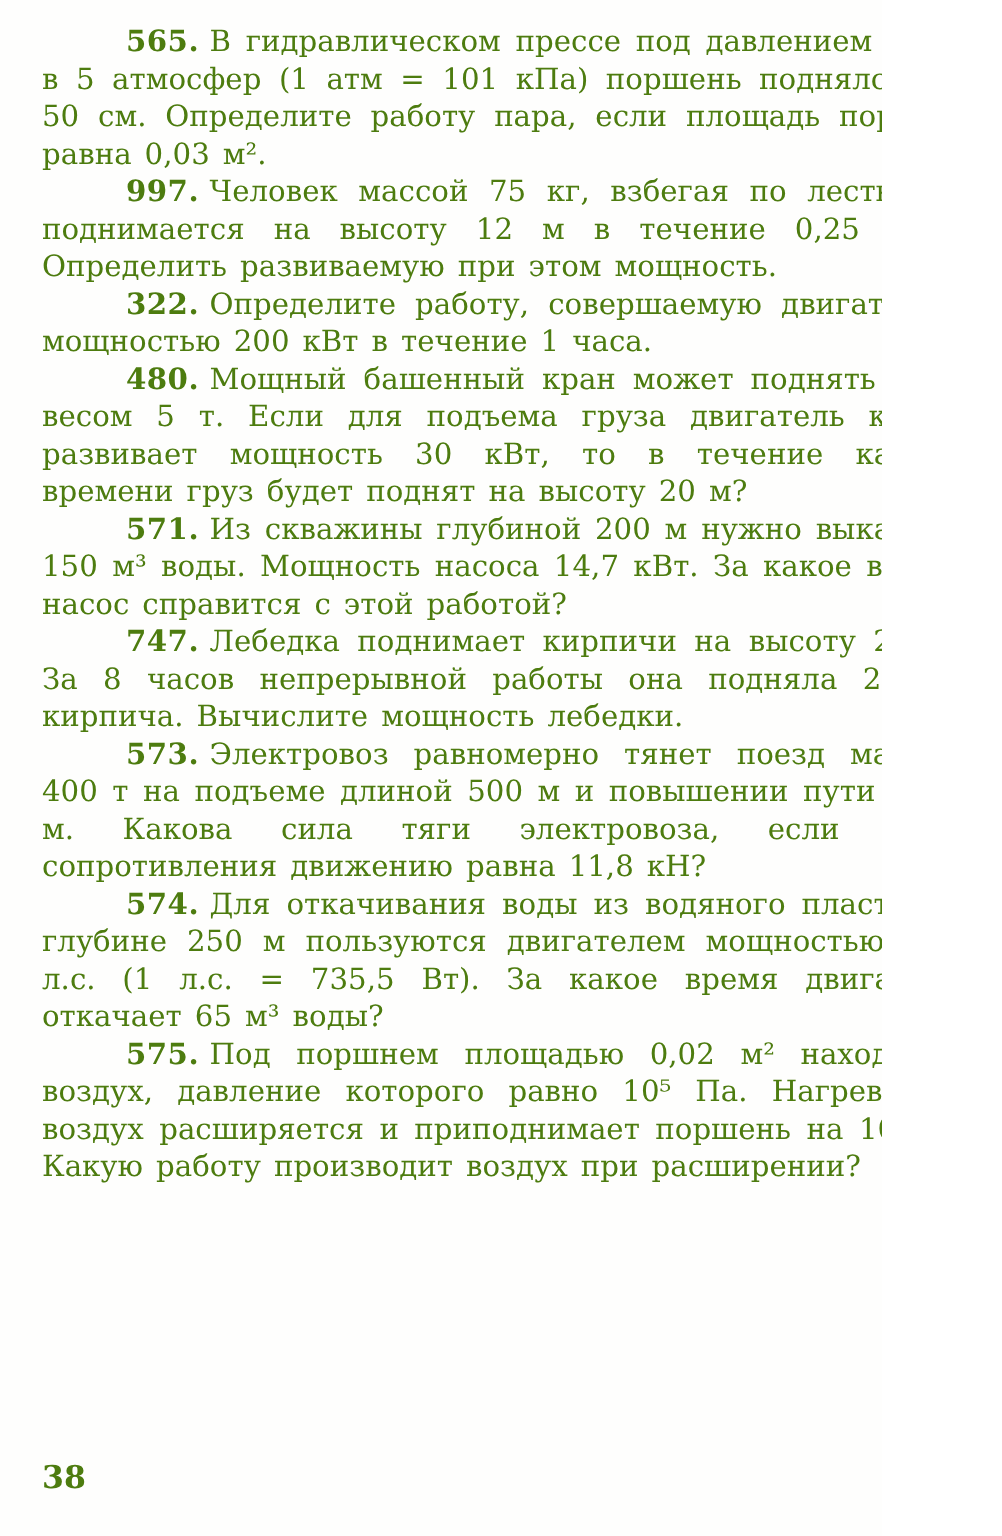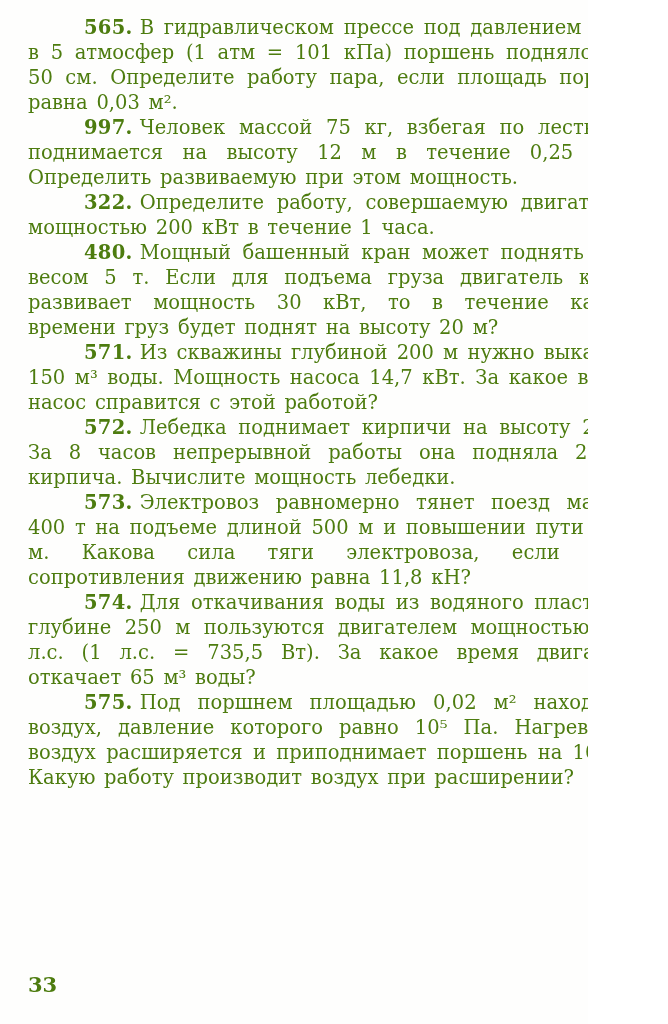--- a/index.html
+++ b/index.html
@@ -55,24 +55,24 @@
     <p class="problem"><b class="num">997.</b><span>Человек массой 75 кг, взбегая по лестнице, поднимается на высоту 12 м в течение 0,25 мин. Определить развиваемую при этом мощность.</span></p>
 
 
 
     <p class="problem"><b class="num">322.</b><span>Определите работу, совершаемую двигателем мощностью 200 кВт в течение 1 часа.</span></p>
 
     <p class="problem"><b class="num">480.</b><span>Мощный башенный кран может поднять груз весом 5 т. Если для подъема груза двигатель крана развивает мощность 30 кВт, то в течение какого времени груз будет поднят на высоту 20 м?</span></p>
 
     <p class="problem"><b class="num">571.</b><span>Из скважины глубиной 200 м нужно выкачать 150 м³ воды. Мощность насоса 14,7 кВт. За какое время насос справится с этой работой?</span></p>
 
-    <p class="problem"><b class="num">572.</b><span>Лебедка поднимает кирпичи на высоту 20 м. За 8 часов непрерывной работы она подняла 250 т кирпича. Вычислите мощность лебедки.</span></p>
+    <p class="problem"><b class="num">747.</b><span>Лебедка поднимает кирпичи на высоту 20 м. За 8 часов непрерывной работы она подняла 250 т кирпича. Вычислите мощность лебедки.</span></p>
 
     <p class="problem"><b class="num">573.</b><span>Электровоз равномерно тянет поезд массой 400 т на подъеме длиной 500 м и повышении пути на 1 м. Какова сила тяги электровоза, если сила сопротивления движению равна 11,8 кН?</span></p>
 
     <p class="problem"><b class="num">574.</b><span>Для откачивания воды из водяного пласта на глубине 250 м пользуются двигателем мощностью 120 л.с. (1 л.с. = 735,5 Вт). За какое время двигатель откачает 65 м³ воды?</span></p>
 
     <p class="problem"><b class="num">575.</b><span>Под поршнем площадью 0,02 м² находится воздух, давление которого равно 10⁵ Па. Нагреваясь, воздух расширяется и приподнимает поршень на 10 см. Какую работу производит воздух при расширении?</span></p>
 
   </main>
 
-  <footer class="page-number"><span>33</span></footer>
+  <footer class="page-number"><span>38</span></footer>
 </div>
 
 </body></html>

